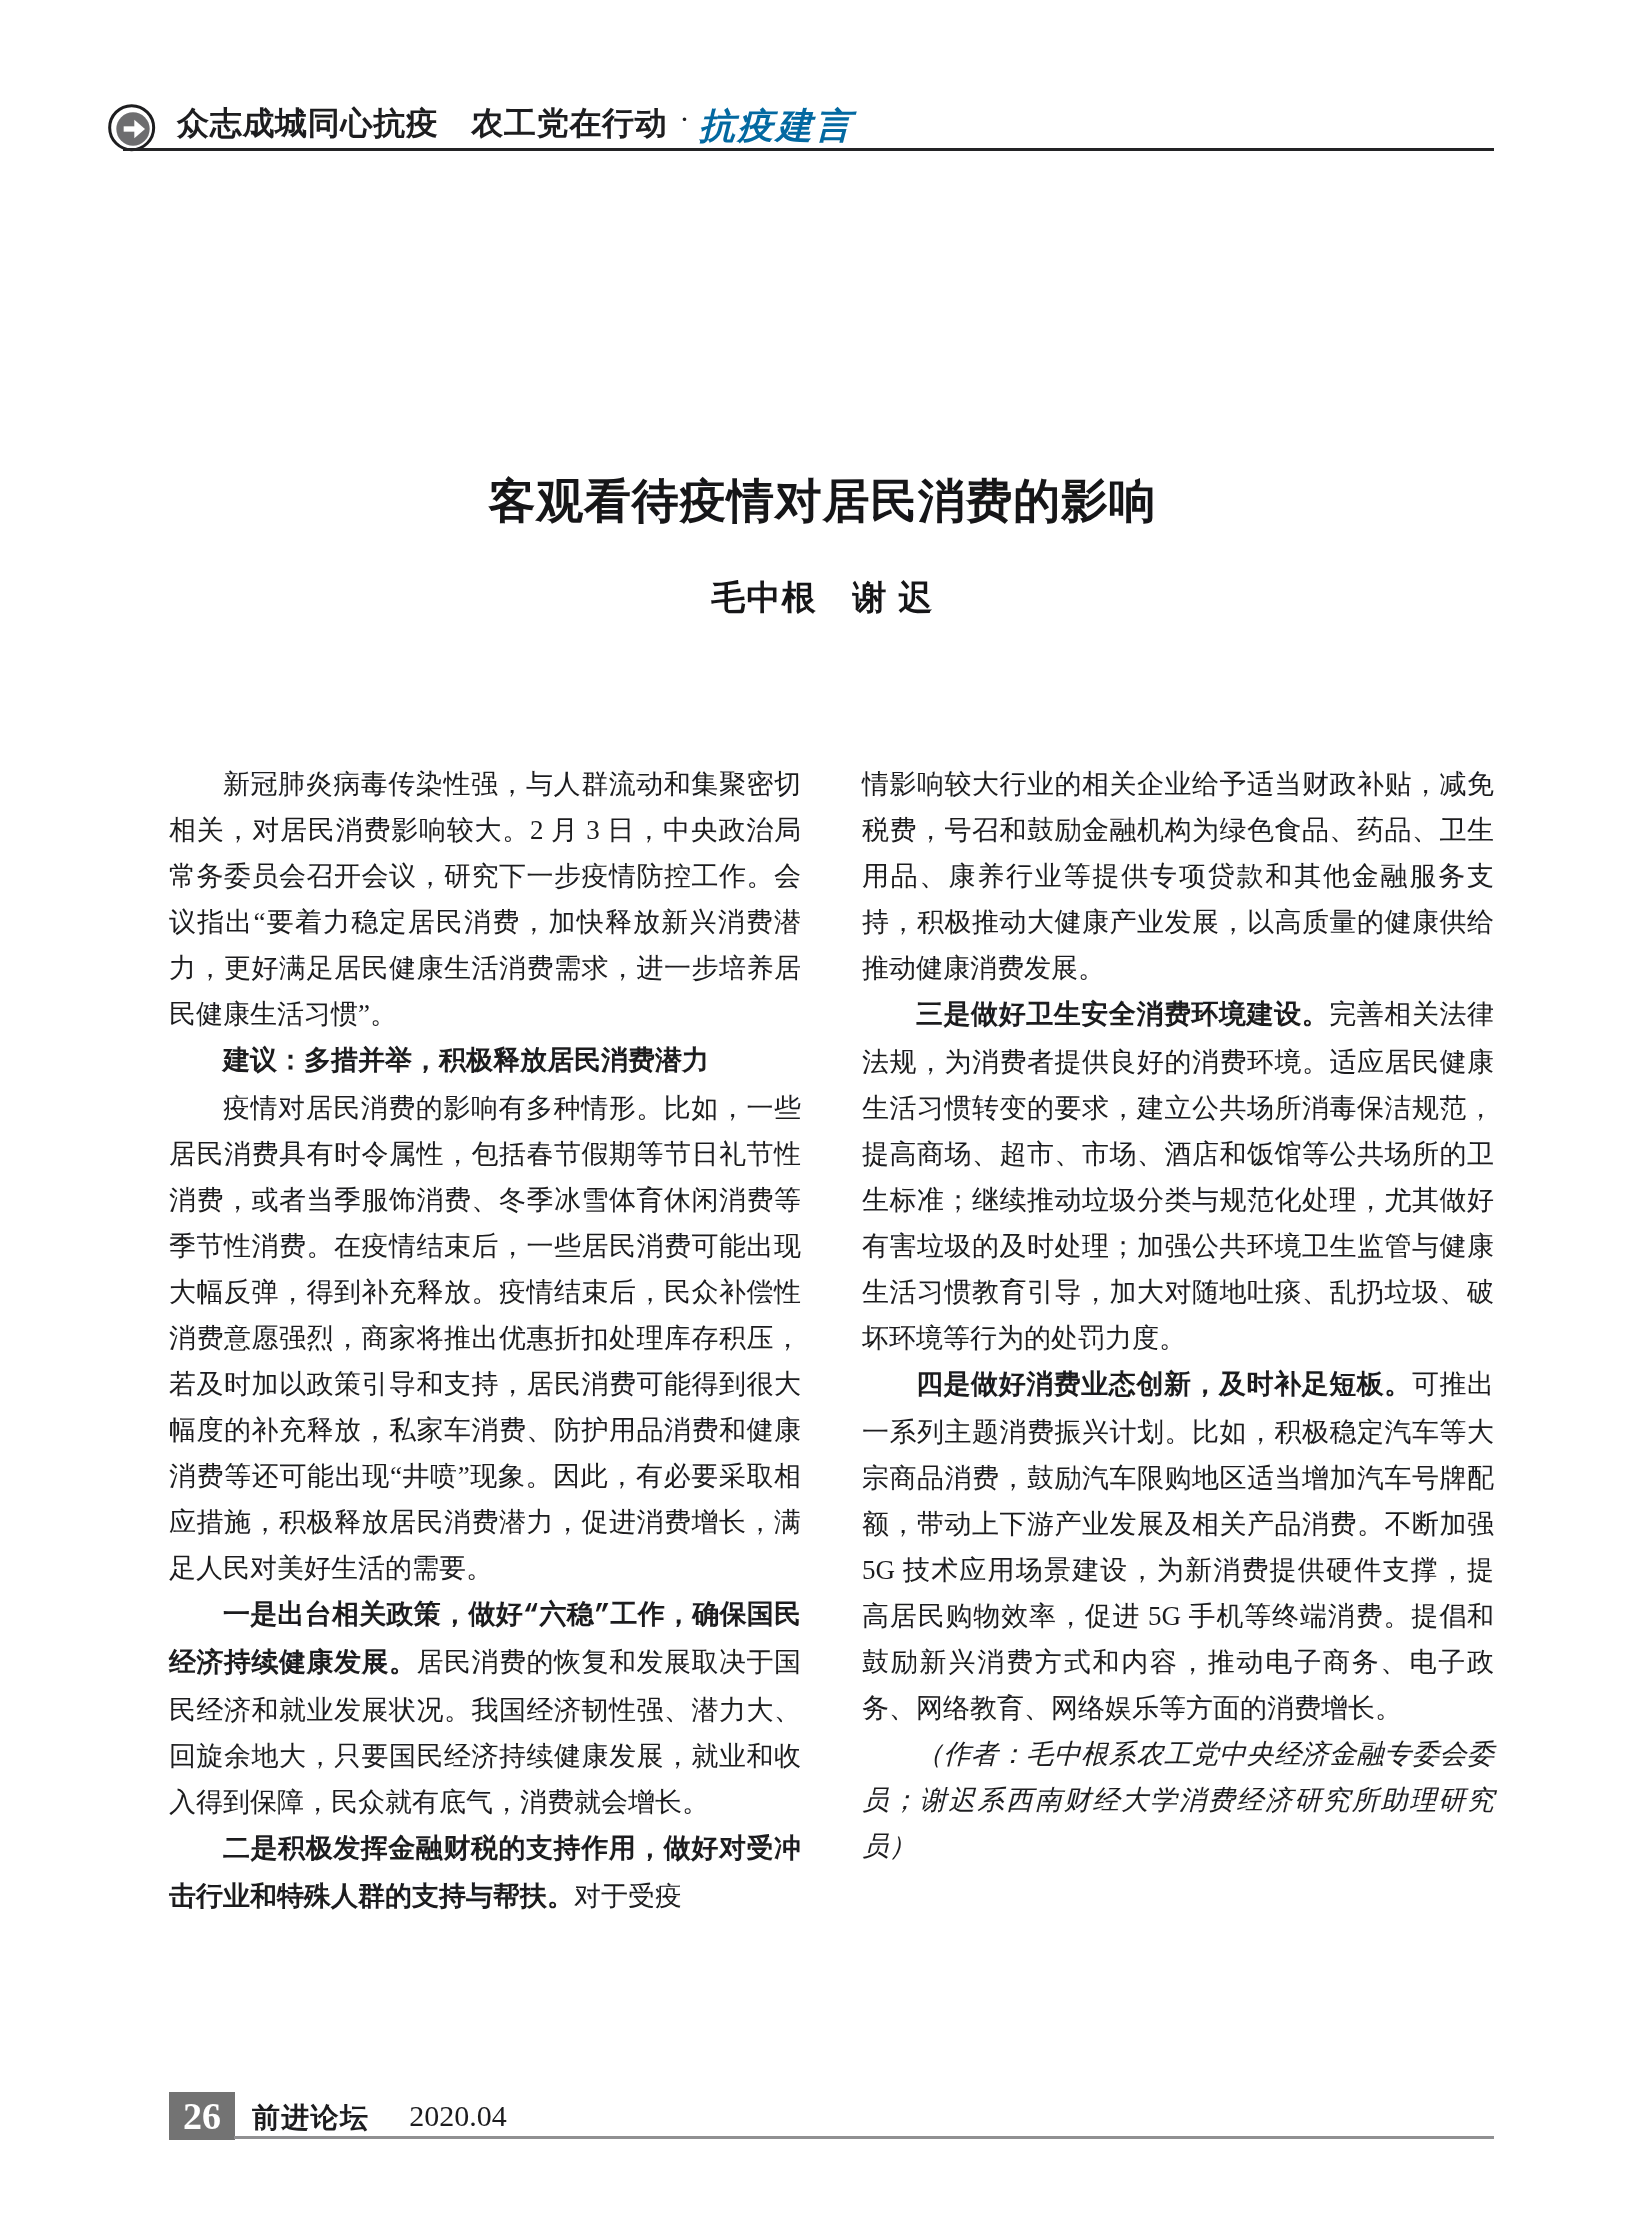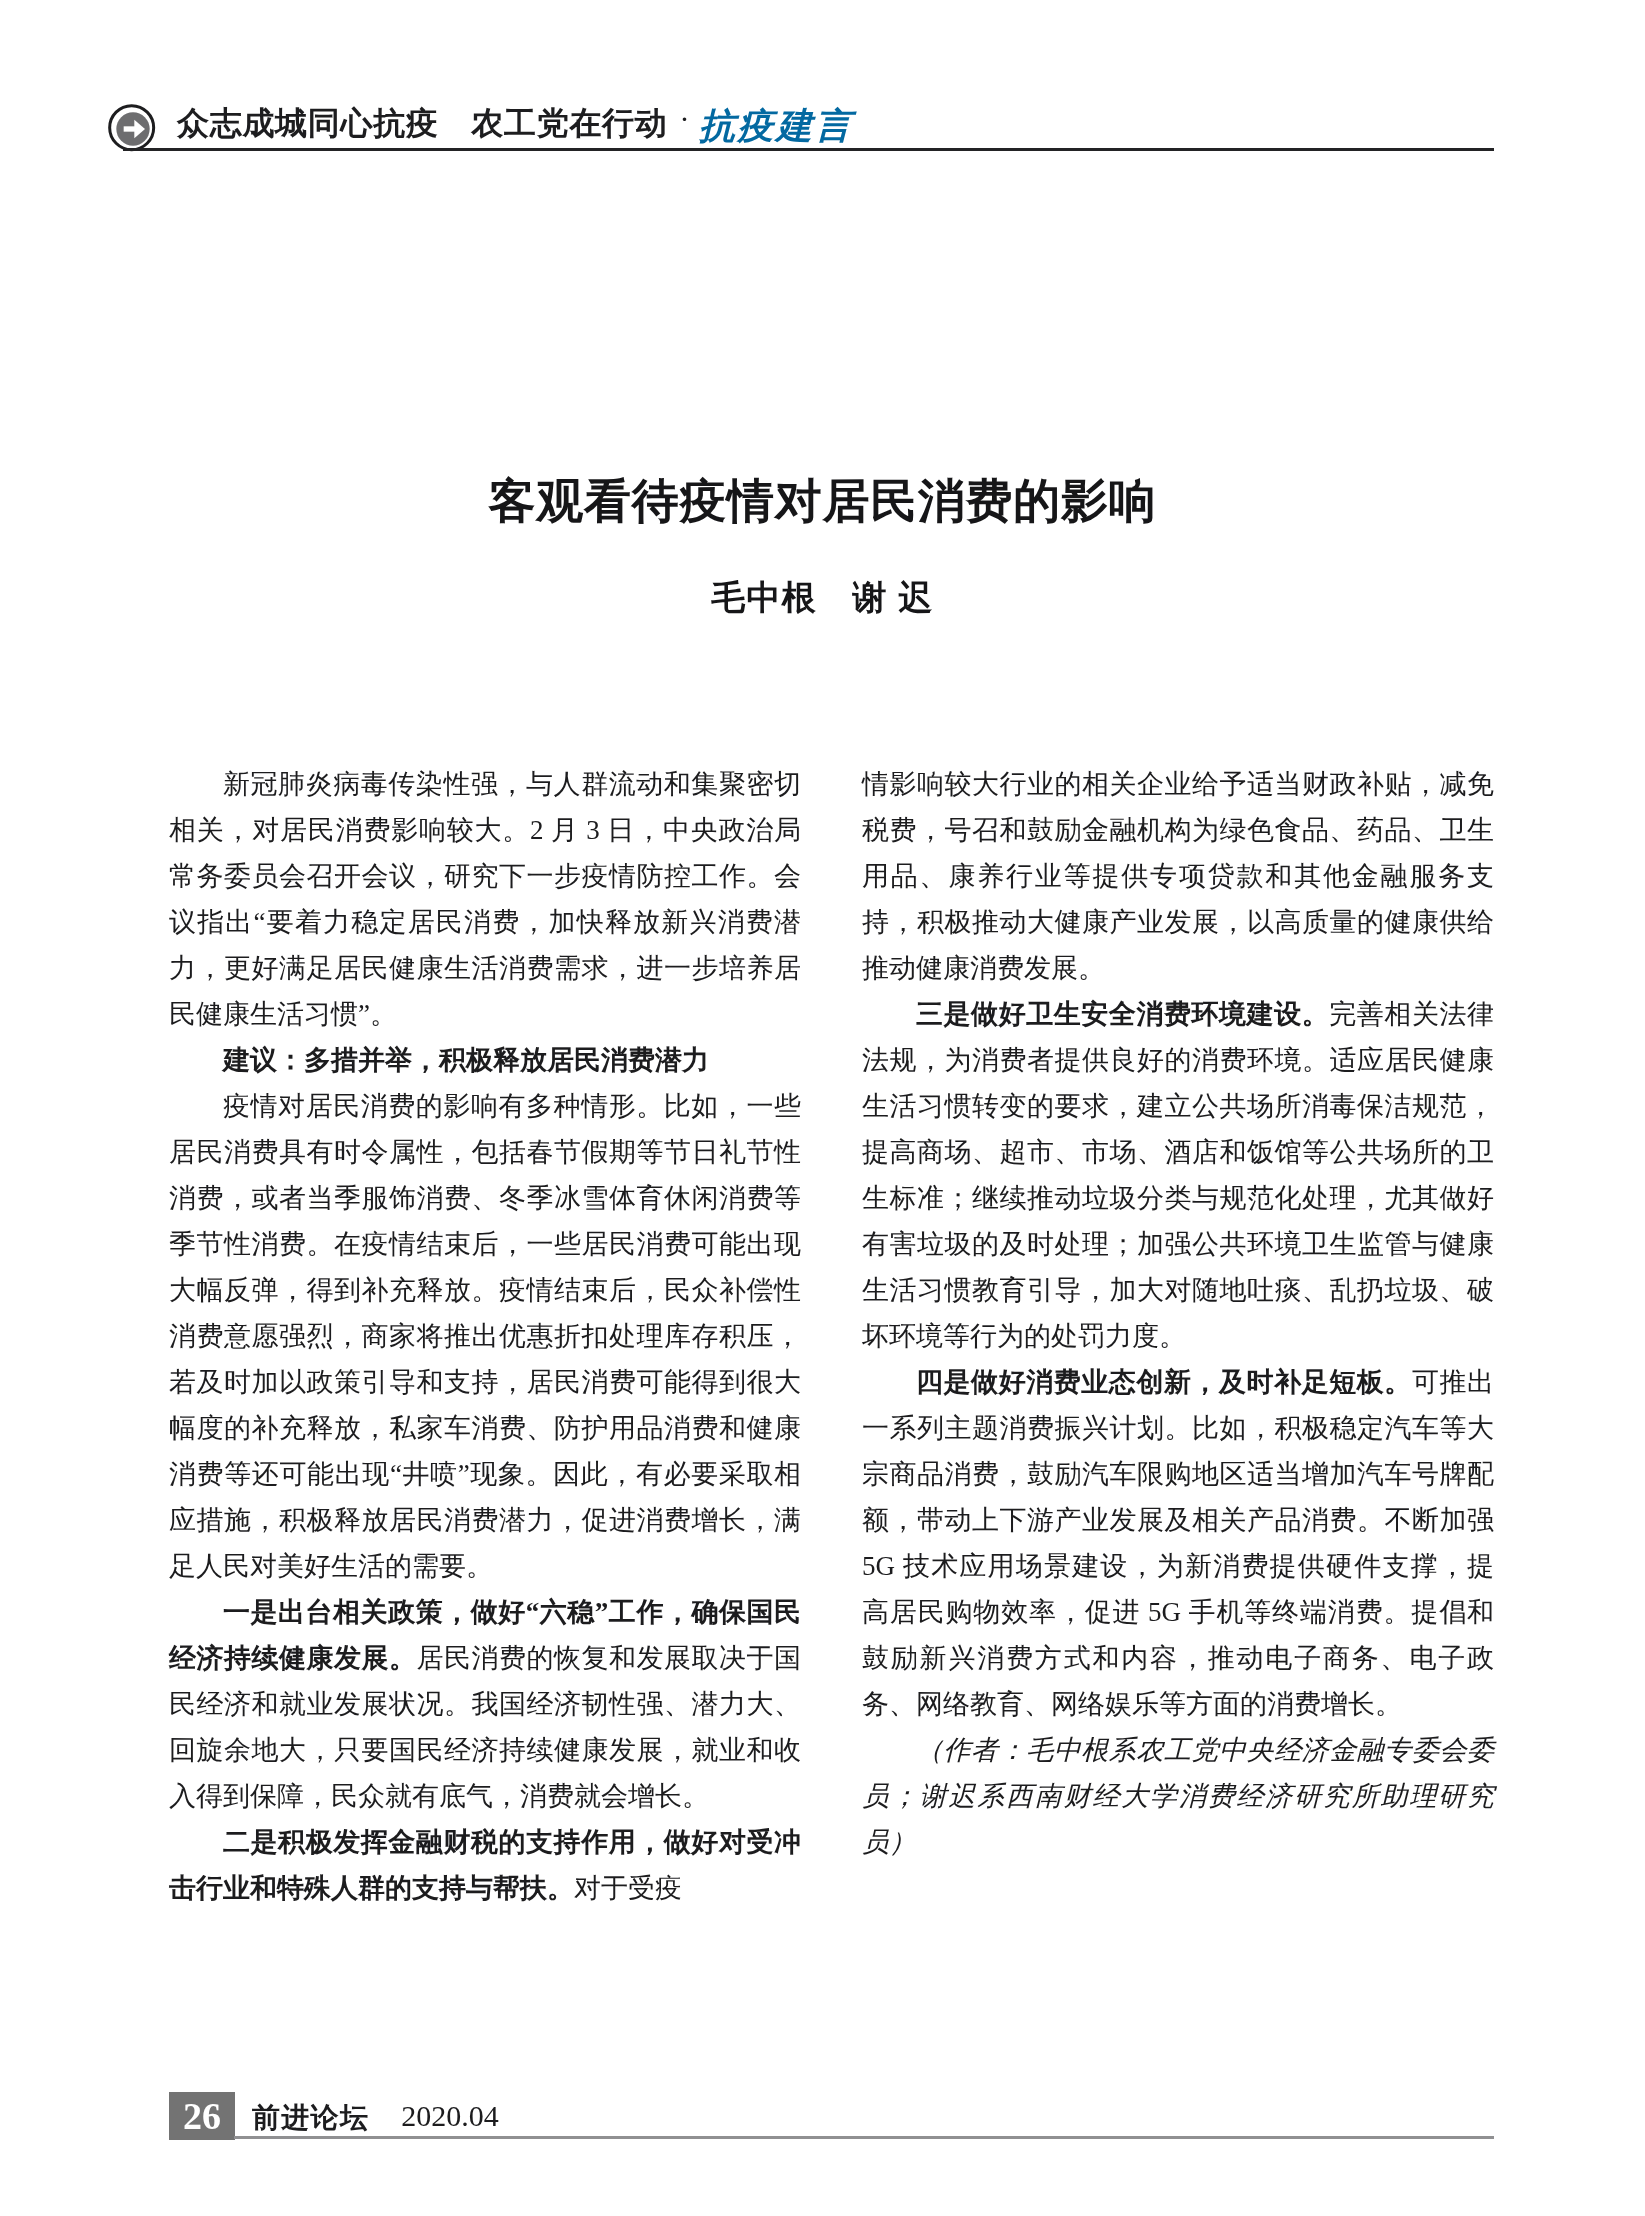--- a/index.html
+++ b/index.html
@@ -46,21 +46,21 @@
   
   .col{
     width:632px;font-size:27px;line-height:46px;text-align:justify;
     color:#1c1c1e;
   }
   .col-left{left:169px;top:761px;}
   .col-right{left:862px;top:761px;}
   .col p{margin:0;padding:0;}
   .col p.indent{text-indent:2em;}
   .s-song{font-family:"Liberation Serif",serif;}
-  .s-hei{font-family:Liberation Serif, serif;font-weight:700;}
+  .s-hei{font-family:Liberation Mono, monospace;font-weight:700;}
   .s-kai{font-family:"Liberation Serif",serif;font-style:italic;}
 
   
   .pgnum-box{
     left:169px;top:2092px;width:66px;height:48px;background:#737373;
     display:flex;align-items:center;justify-content:center;
   }
   .pgnum{
     font-family:"Liberation Serif",serif;font-weight:700;font-size:38px;
     color:#ffffff;
@@ -68,21 +68,21 @@
   .ftr-text{
     left:252px;top:2099px;height:38px;display:flex;
     white-space:nowrap;
   }
   .ftr-journal{
     font-family:"Liberation Serif",serif;font-weight:700;font-size:28px;
     letter-spacing:1.3px;color:#1c1c1e;
   }
   .ftr-issue{
     font-family:"Liberation Serif",serif;font-size:30px;color:#1c1c1e;
-    margin-left:32px;
+    margin-left:40px;
   }
   .ftr-rule{
     left:234px;top:2136px;width:1260px;height:3.4px;background:#909092;
   }
 </style>
 </head>
 <body>
 
 <div class="abs" style="left:106px;top:101px;width:74px;height:60px;">
   <svg width="74" height="60" viewBox="0 0 110 90">

